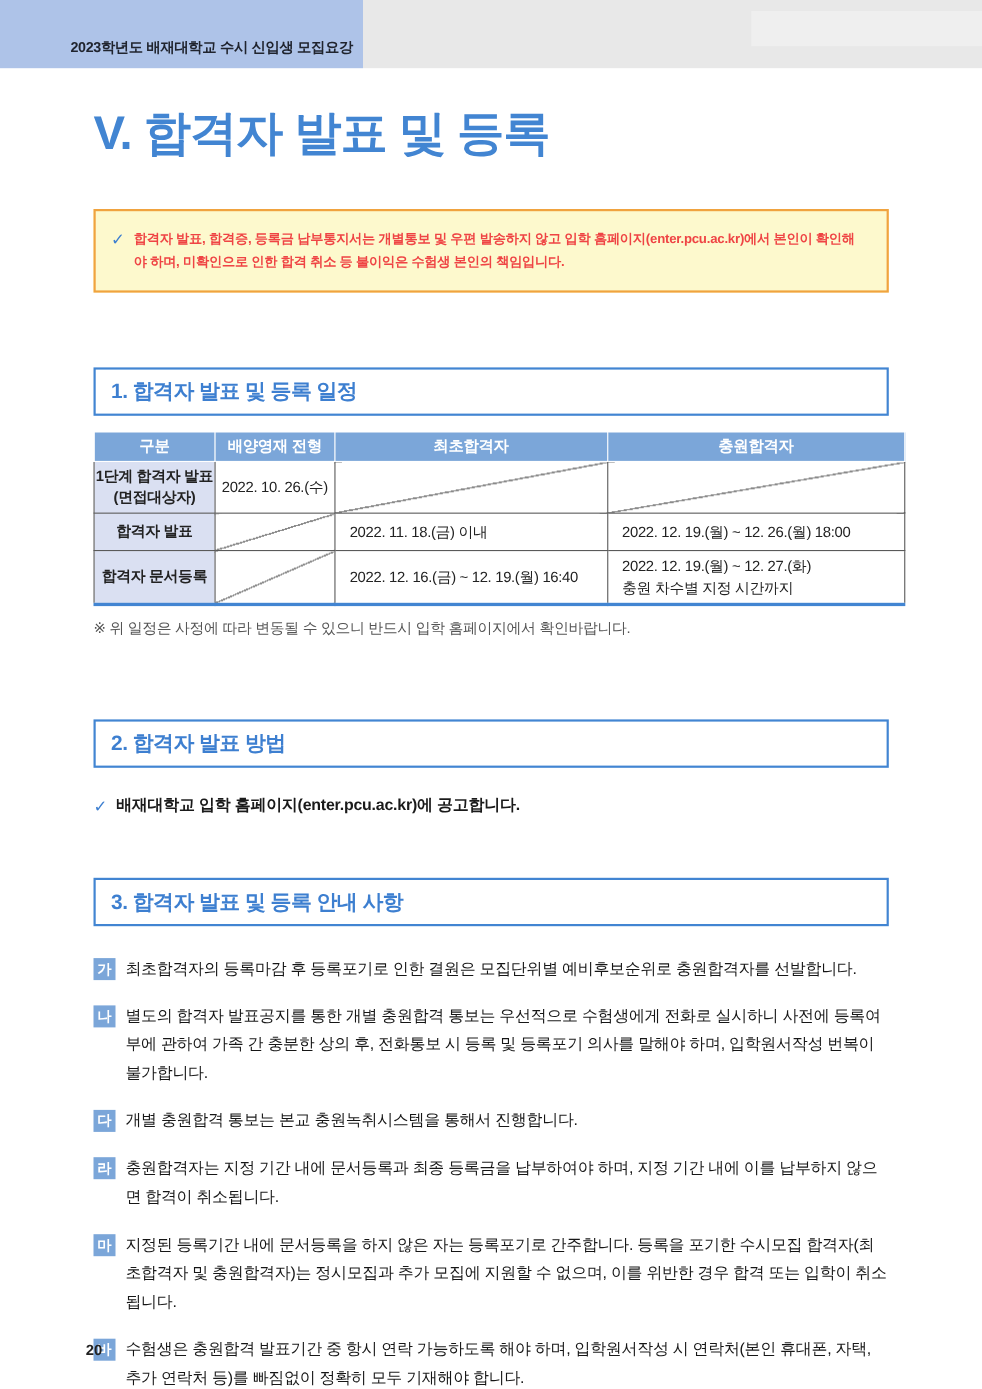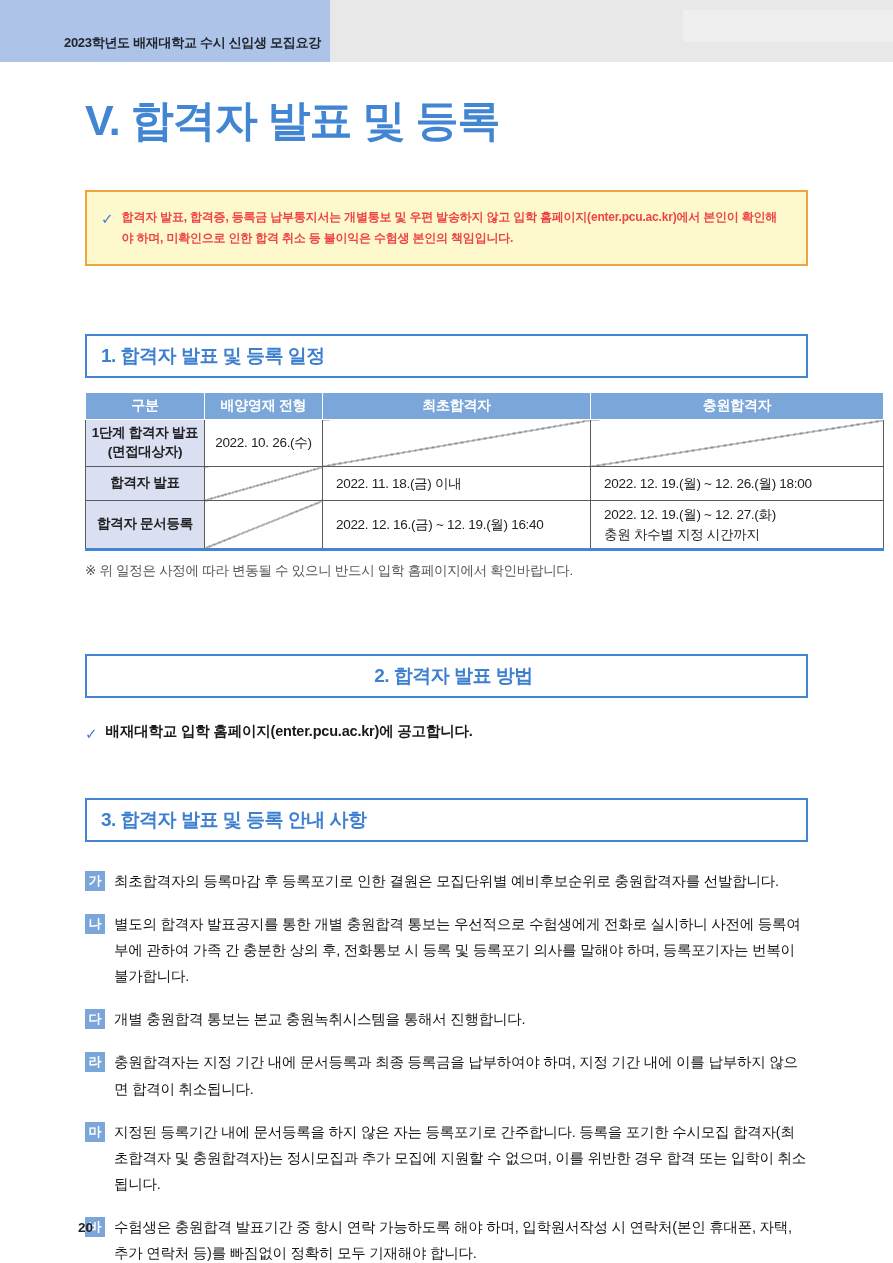--- a/index.html
+++ b/index.html
@@ -46,26 +46,26 @@
   .check { color: #3d7fd0; font-weight: 800; font-size: 15px; line-height: 1.6; }
   .notice-text { font-size: 12px; font-weight: 600; line-height: 1.75; color: #ef4444; letter-spacing: -0.2px; }
 
   
   .section-header {
     border: 2px solid #4285d2; color: #3d7fd0;
     font-size: 19px; font-weight: 800; letter-spacing: -0.5px;
     padding: 7px 0 7px 14px;
   }
   .sh1 { margin-top: 68px; }
-  .sh2 { margin-top: 74px; text-align: center; }
+  .sh2 { margin-top: 74px; }
   .sh3 { margin-top: 52px; }
 
   
   table.schedule {
-    margin-top: 14px; width: 799px; border-collapse: collapse;
+    margin-top: 14px; width: 738px; border-collapse: collapse;
     border-bottom: 3px solid #4285d2;
     font-size: 13.5px;
   }
   table.schedule th {
     background: #7ba6d9; color: #ffffff; font-weight: 700; font-size: 14px;
     height: 27px; border: 1px solid #ffffff; letter-spacing: -0.3px;
   }
   table.schedule td {
     border: 1px solid #5a5a5a; color: #222; letter-spacing: -0.3px;
   }
@@ -178,21 +178,21 @@
   </div>
 
   <div class="section-header sh3">3. 합격자 발표 및 등록 안내 사항</div>
   <div class="guide-list" id="guide-list">
       <div class="guide-item">
         <span class="item-label">가</span>
         <span class="item-text">최초합격자의 등록마감 후 등록포기로 인한 결원은 모집단위별 예비후보순위로 충원합격자를 선발합니다.</span>
       </div>
       <div class="guide-item">
         <span class="item-label">나</span>
-        <span class="item-text">별도의 합격자 발표공지를 통한 개별 충원합격 통보는 우선적으로 수험생에게 전화로 실시하니 사전에 등록여부에 관하여 가족 간 충분한 상의 후, 전화통보 시 등록 및 등록포기 의사를 말해야 하며, 등록포기자는 번복이 불가합니다.</span>
+        <span class="item-text">별도의 합격자 발표공지를 통한 개별 충원합격 통보는 우선적으로 수험생에게 전화로 실시하니 사전에 등록여부에 관하여 가족 간 충분한 상의 후, 전화통보 시 등록 및 등록포기 의사를 말해야 하며, 입학원서작성 번복이 불가합니다.</span>
       </div>
       <div class="guide-item">
         <span class="item-label">다</span>
         <span class="item-text">개별 충원합격 통보는 본교 충원녹취시스템을 통해서 진행합니다.</span>
       </div>
       <div class="guide-item">
         <span class="item-label">라</span>
         <span class="item-text">충원합격자는 지정 기간 내에 문서등록과 최종 등록금을 납부하여야 하며, 지정 기간 내에 이를 납부하지 않으면 합격이 취소됩니다.</span>
       </div>
       <div class="guide-item">

